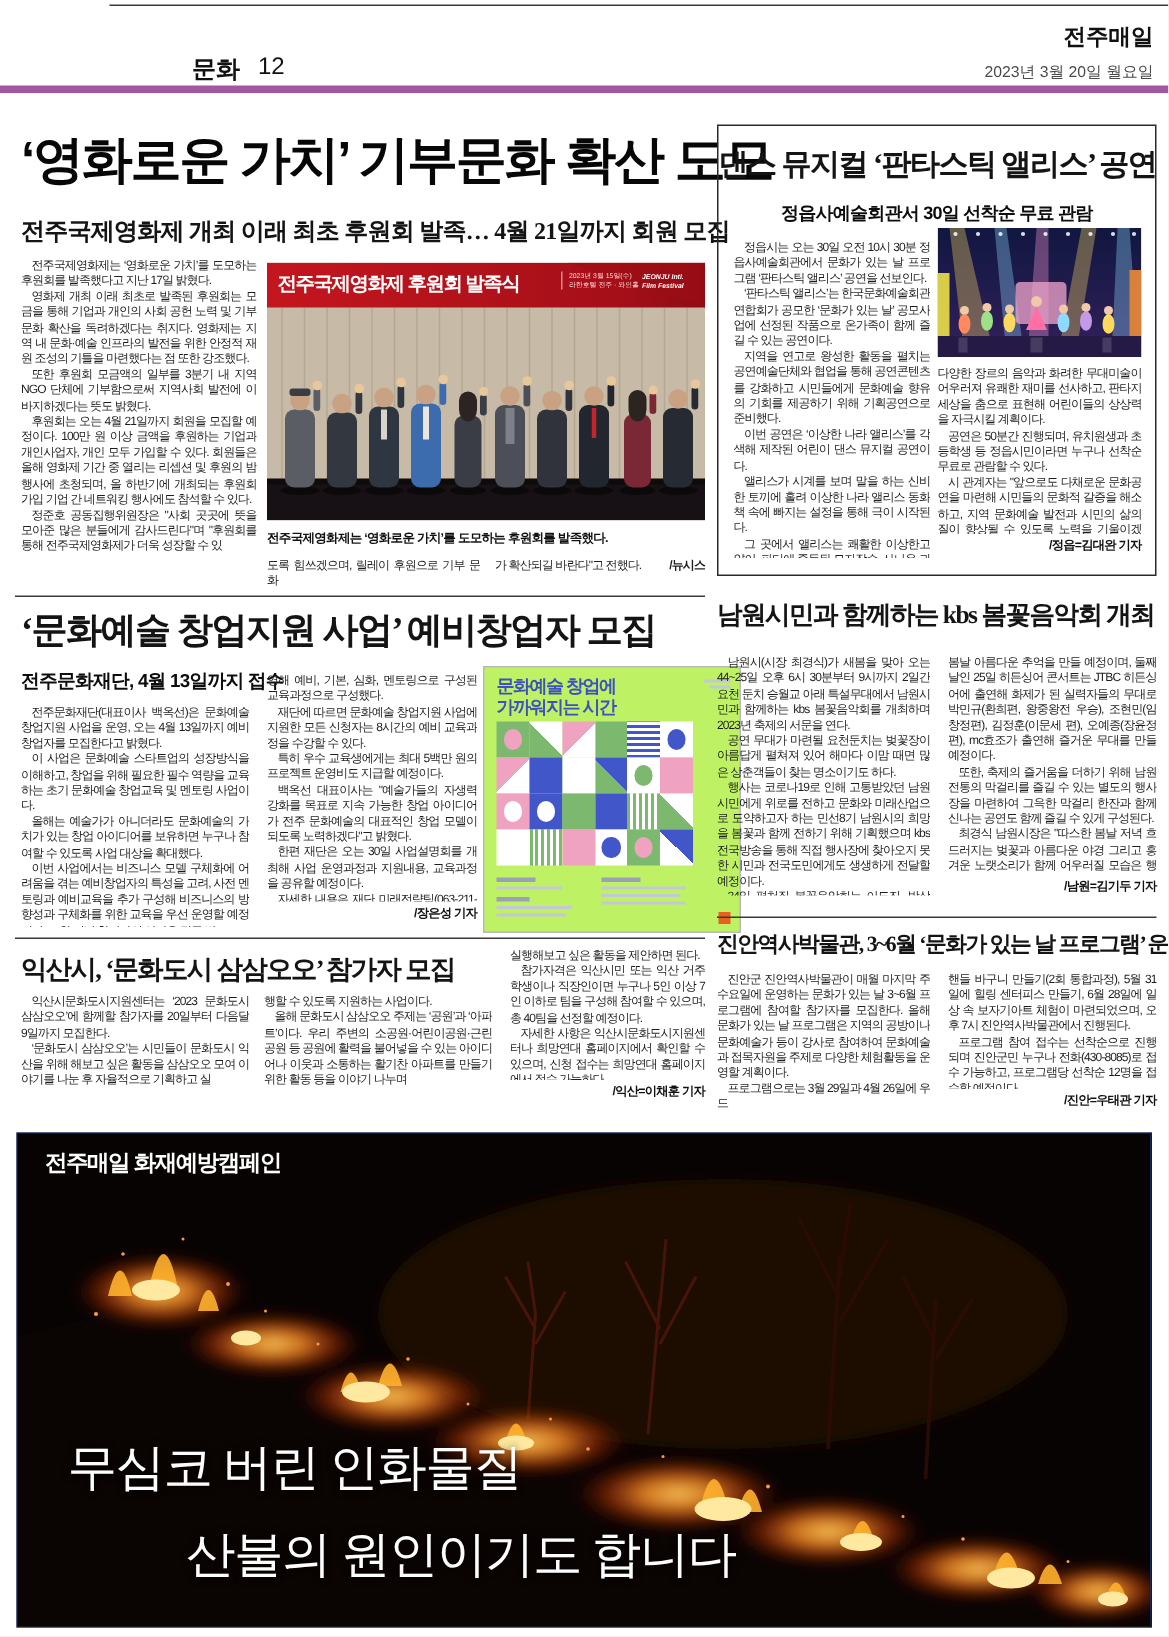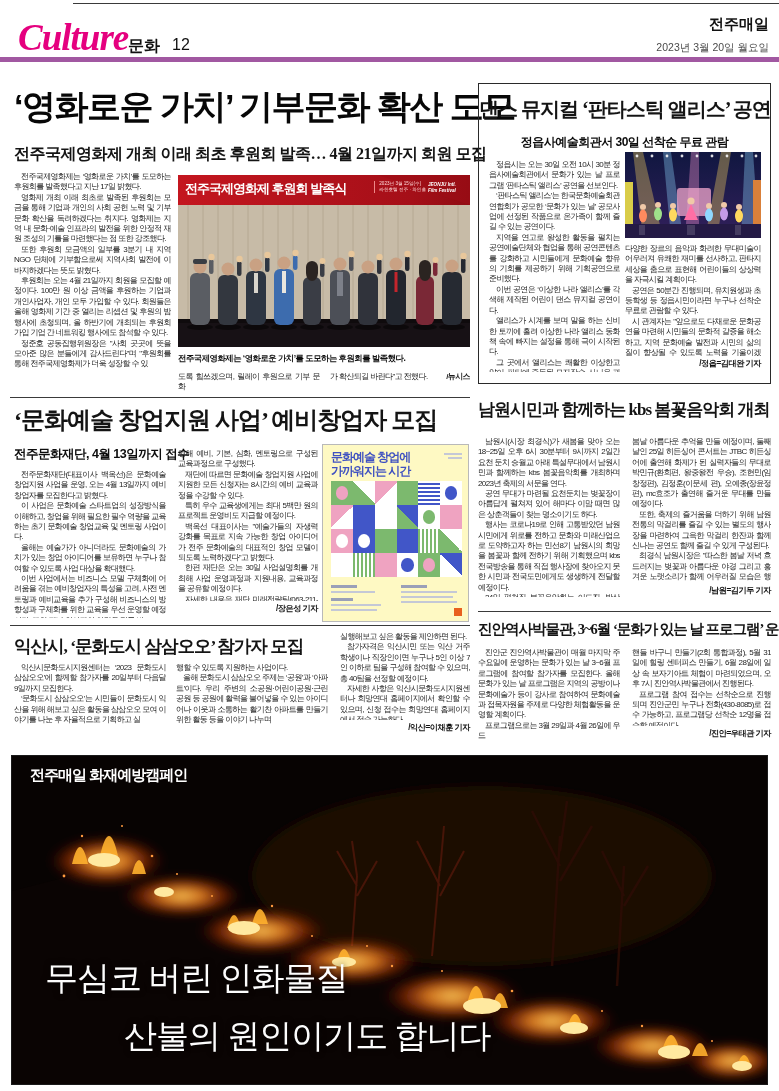--- a/index.html
+++ b/index.html
@@ -28,21 +28,21 @@
   .caption{font-size:8.4px;font-weight:700;letter-spacing:-0.5px;color:#111;}
   .credit{font-weight:700;}
   
   .artbox{position:absolute;left:478px;top:83px;width:293px;height:301px;border:1px solid #2a2a2a;box-sizing:border-box;}
   
   .photo{position:absolute;overflow:hidden;}
   .banner-title{position:absolute;left:7px;top:5px;font-size:13px;font-weight:800;color:#fff;letter-spacing:-1px;white-space:nowrap;}
   .banner-meta{position:absolute;right:44px;top:6px;font-size:4.6px;color:#ffd9d9;line-height:6px;text-align:left;border-left:1px solid #e88;padding-left:4px;}
   .banner-logo{position:absolute;right:4px;top:7px;font-size:4.6px;font-style:italic;font-weight:700;color:#fff;width:38px;line-height:5.5px;}
   
-  .poster{position:absolute;left:322px;top:444px;width:147px;height:178px;background:#fef9c3;border:1px solid #b9b9b9;box-sizing:border-box;padding-left:35px;}
+  .poster{position:absolute;left:322px;top:444px;width:172px;height:178px;background:#bef264;border:1px solid #b9b9b9;box-sizing:border-box;padding-left:35px;}
   .poster-title{position:absolute;left:8px;top:6px;font-size:12px;line-height:13.5px;font-weight:800;color:#3f51c1;letter-spacing:-1px;}
   .tiles{position:absolute;left:8px;top:36px;width:131px;height:96px;display:grid;grid-template-columns:repeat(6,1fr);grid-template-rows:repeat(4,1fr);}
   .tl{position:relative;}
   .t-g{background:#7cb96e;} .t-p{background:#efa3c1;} .t-b{background:#4156c8;} .t-w{background:#fff;}
   .d-gw{background:linear-gradient(45deg,#7cb96e 50%,#fff 50%);}
   .d-pw{background:linear-gradient(135deg,#efa3c1 50%,#fff 50%);}
   .d-bw{background:linear-gradient(225deg,#4156c8 50%,#fff 50%);}
   .d-gb{background:linear-gradient(45deg,#7cb96e 50%,#4156c8 50%);}
   .st-b{background:repeating-linear-gradient(0deg,#4156c8 0 2px,#fff 2px 4px);}
   .st-g{background:repeating-linear-gradient(90deg,#7cb96e 0 2px,#fff 2px 4px);}
@@ -55,21 +55,20 @@
   .fire{position:absolute;left:11px;top:755px;width:757px;height:330px;background:#1d4ed8;border:1px solid #1a1a1a;box-sizing:border-box;}
   .fire-label{position:absolute;left:18px;top:10px;font-size:15px;font-weight:800;color:#fff;letter-spacing:-1px;}
   .fire-line{position:absolute;font-family:"Liberation Serif","DejaVu Serif",serif;font-size:33px;color:#fdfdfd;letter-spacing:-1px;white-space:nowrap;text-shadow:0 0 6px rgba(0,0,0,.8);}
 </style>
 </head>
 <body>
 
 <div id="page">
 
   <div class="hrule" style="left:73px;top:3px;width:706px;"></div>
-  <div class="abs logo" style="left:18px;top:16px;">Culture</div>
   <div class="abs sec-ko" style="left:128px;top:36px;">문화</div>
   <div class="abs pageno" style="left:172px;top:36px;">12</div>
   <div class="abs paper" style="right:10px;top:15px;">전주매일</div>
   <div class="abs date" style="right:10px;top:41px;">2023년 3월 20일 월요일</div>
   <div class="bigbar"></div>
 
   <div class="abs mainhead" style="left:14px;top:84px;">‘영화로운 가치’ 기부문화 확산 도모</div>
   <div class="abs mainsub" style="left:14px;top:144px;">전주국제영화제 개최 이래 최초 후원회 발족… 4월 21일까지 회원 모집</div>
   <div class="abs body-col" style="left:14px;top:172px;width:157px;height:226px;">
       <p>전주국제영화제는 ‘영화로운 가치’를 도모하는 후원회를 발족했다고 지난 17일 밝혔다.</p>
@@ -357,21 +356,21 @@
     <div class="pbar2" style="left:8px;top:164px;width:46px;"></div>
     <div class="pbar" style="left:78px;top:140px;width:26px;"></div>
     <div class="pbar2" style="left:78px;top:146px;width:56px;"></div>
     <div class="pbar2" style="left:78px;top:151px;width:52px;"></div>
     <div class="pbar2" style="left:78px;top:156px;width:56px;"></div>
     <div class="plogo"></div>
   </div>
 
   <div class="abs serifhead" style="left:478px;top:398px;font-size:17px;">남원시민과 함께하는 kbs 봄꽃음악회 개최</div>
   <div class="abs body-col" style="left:478px;top:437px;width:142px;height:160px;">
-      <p>남원시(시장 최경식)가 새봄을 맞아 오는 18~25일 오후 6시 30분부터 9시까지 2일간 요천 둔치 승월교 아래 특설무대에서 남원시민과 함께하는 kbs 봄꽃음악회를 개최하며 2023년 축제의 서문을 연다.</p>
+      <p>남원시(시장 최경식)가 새봄을 맞아 오는 44~25일 오후 6시 30분부터 9시까지 2일간 요천 둔치 승월교 아래 특설무대에서 남원시민과 함께하는 kbs 봄꽃음악회를 개최하며 2023년 축제의 서문을 연다.</p>
       <p>공연 무대가 마련될 요천둔치는 벚꽃장이 아름답게 펼쳐져 있어 해마다 이맘 때면 많은 상춘객들이 찾는 명소이기도 하다.</p>
       <p>행사는 코로나19로 인해 고통받았던 남원시민에게 위로를 전하고 문화와 미래산업으로 도약하고자 하는 민선8기 남원시의 희망을 봄꽃과 함께 전하기 위해 기획했으며 kbs 전국방송을 통해 직접 행사장에 찾아오지 못한 시민과 전국도민에게도 생생하게 전달할 예정이다.</p>
       <p>24일 펼쳐질 봄꽃음악회는 이도진, 박상철, 고유진, 요요미, 진미령, 박민규, 권재숙이 출연해</p>
     </div>
   <div class="abs body-col cont" style="left:632px;top:437px;width:139px;height:146px;">
       <p>봄날 아름다운 추억을 만들 예정이며, 둘째날인 25일 히든싱어 콘서트는 JTBC 히든싱어에 출연해 화제가 된 실력자들의 무대로 박민규(환희편, 왕중왕전 우승), 조현민(임창정편), 김정훈(이문세 편), 오예종(장윤정 편), mc효조가 출연해 즐거운 무대를 만들 예정이다.</p>
       <p>또한, 축제의 즐거움을 더하기 위해 남원 전통의 막걸리를 즐길 수 있는 별도의 행사장을 마련하여 그윽한 막걸리 한잔과 함께 신나는 공연도 함께 즐길 수 있게 구성된다.</p>
       <p>최경식 남원시장은 "따스한 봄날 저녁 흐드러지는 벚꽃과 아름다운 야경 그리고 흥겨운 노랫소리가 함께 어우러질 모습은 행사기간 남원을 찾는 상춘객들에게 봄밤의 정취를 제대로 느끼게 해줄 것으로 기대된다"고 말했다.</p>
     </div>
   <div class="abs byline" style="left:632px;top:585px;width:139px;">/남원=김기두 기자</div>

